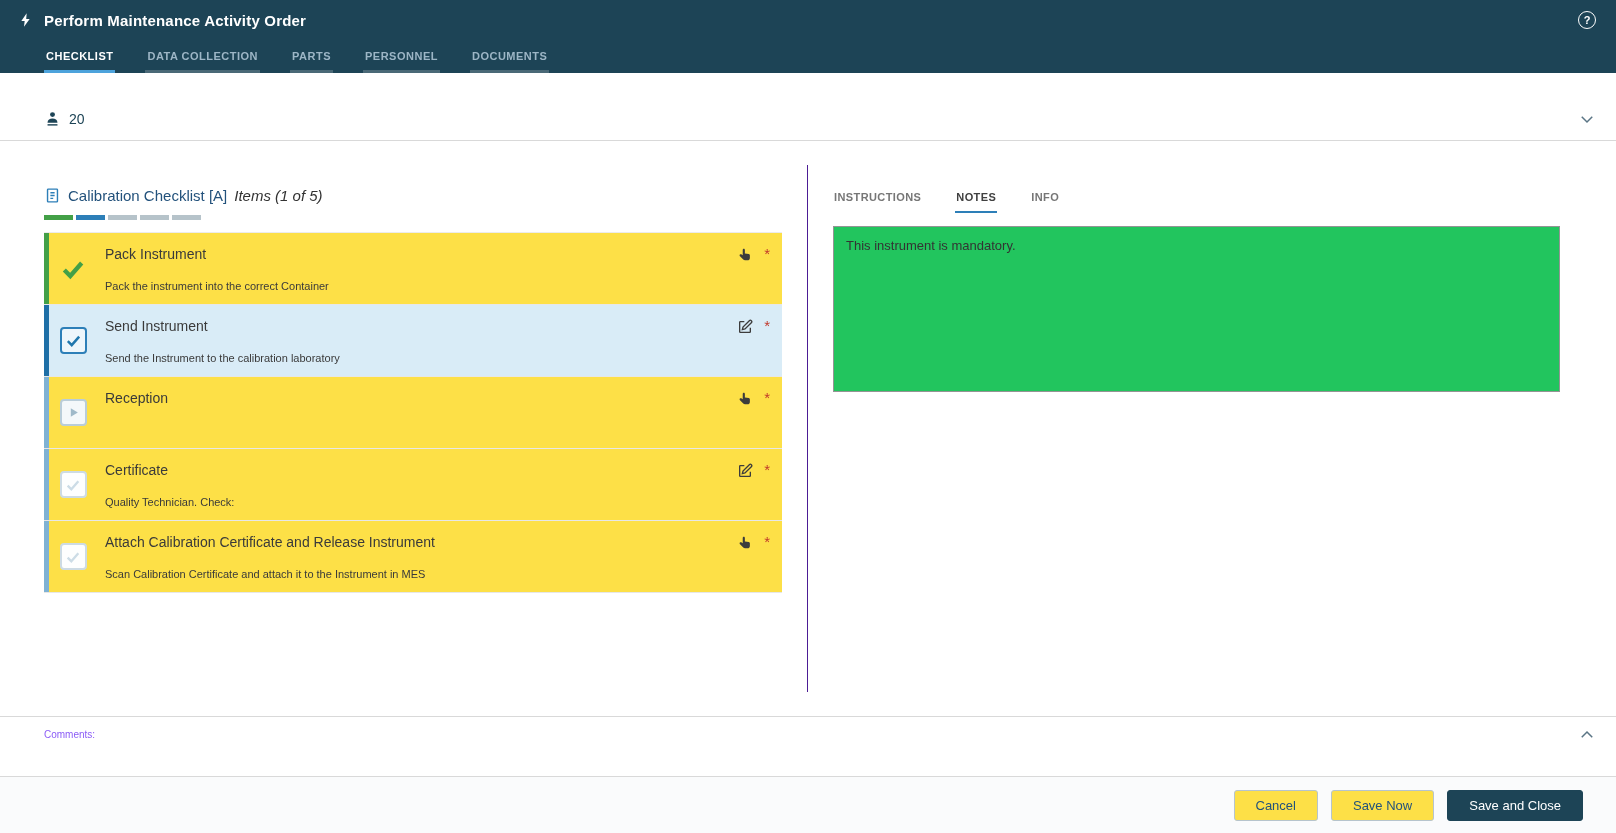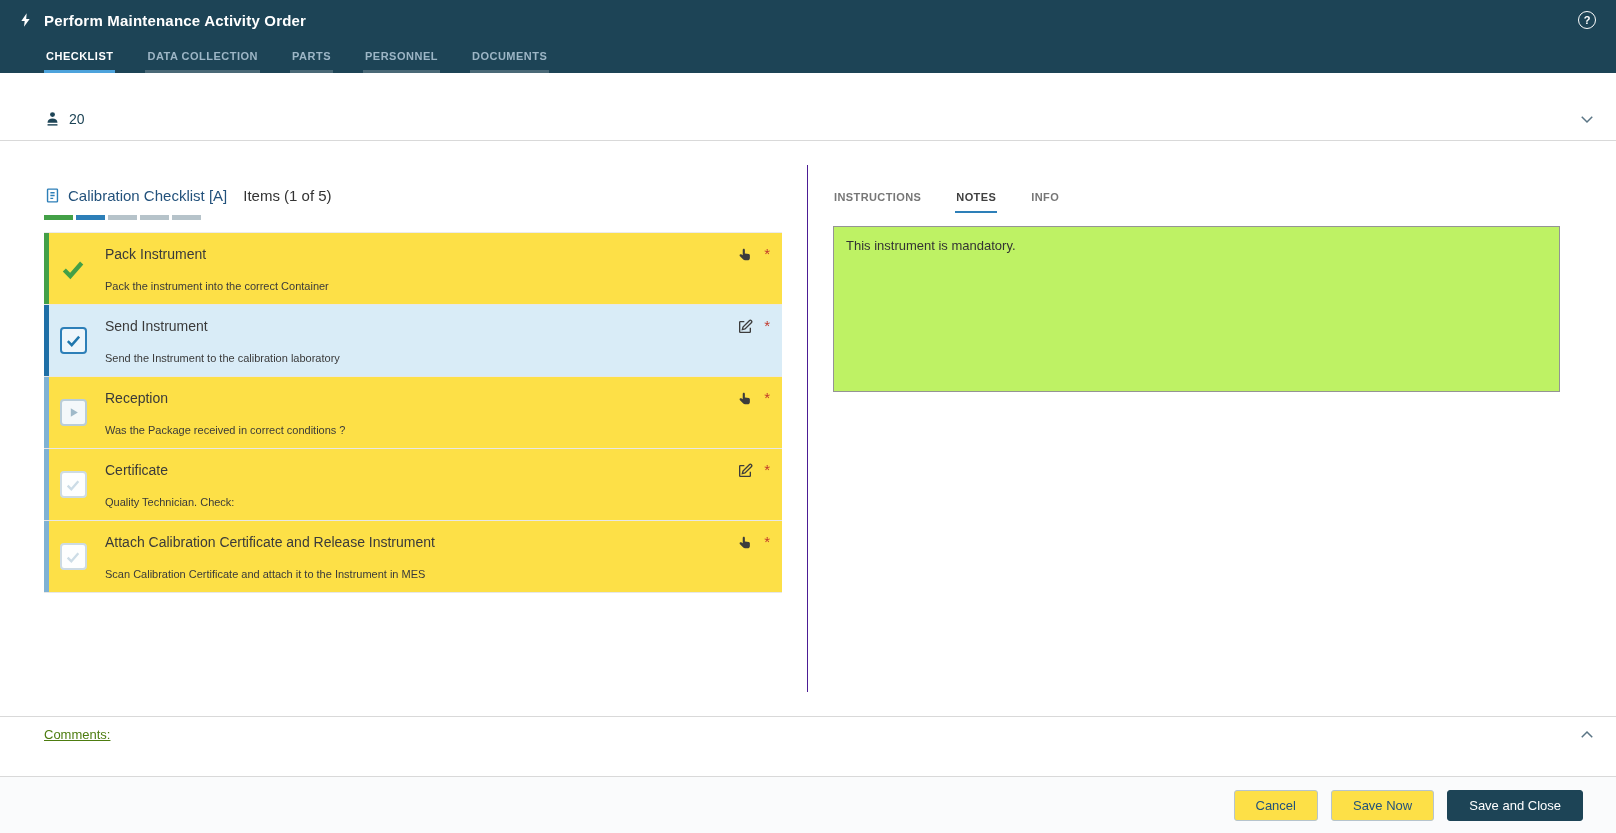--- a/index.html
+++ b/index.html
@@ -50,21 +50,21 @@
   
   .main { flex: 1 1 auto; min-height: 0; display: flex; background: #fff; }
   .left-panel { flex: none; width: 808px; border-right: 1px solid #4c1d95; padding: 22px 0 0 44px; }
   .right-panel { flex: 1; padding: 22px 56px 0 25px; }
 
   
   .checklist-header { display: flex; align-items: center; }
   .clipboard-icon { width: 17px; height: 17px; color: var(--accent-blue, #2d7fb8); flex: none; }
   .clipboard-icon svg { width: 17px; height: 17px; display: block; }
   .checklist-title { font-size: 15px; color: #23527c; margin-left: 7px; }
-  .items-label { font-size: 15px; color: #333; margin-left: 16px; }
+  .items-label { font-size: 15px; color: #333; margin-left: 7px; font-style: italic; }
 
   .progress { display: flex; gap: 3px; margin-top: 11px; }
   .seg { width: 29px; height: 5px; }
   .seg-complete { background: var(--success-green, #43a047); }
   .seg-active   { background: var(--accent-blue, #2d7fb8); }
   .seg-pending  { background: #b6c3ca; }
 
   
   .items { margin-top: 12px; width: 738px; border-top: 1px solid #ececec; }
   .item {
@@ -103,31 +103,31 @@
 
   
   .detail-tabs { display: flex; gap: 33px; }
   .detail-tab {
     font-size: 11px; font-weight: 600; letter-spacing: .4px; color: #767676;
     padding: 4px 1px 8px 1px; border-bottom: 2px solid transparent; cursor: pointer;
   }
   .detail-tab.active { color: #404040; border-bottom-color: var(--accent-blue, #2d7fb8); }
   .notes-box {
     display: block; width: 100%; height: 166px; margin-top: 13px;
-    background: #bef264; border: 1px solid #949494; resize: none;
+    background: #22c55e; border: 1px solid #949494; resize: none;
     padding: 11px 12px; font-family: "Liberation Sans", sans-serif;
     font-size: 13px; color: #333; outline: none;
   }
 
   
   .comments-bar {
     flex: none; height: 36px; border-top: 1px solid #d9d9d9; background: #fff;
     display: flex; align-items: center; padding: 0 20px 0 44px; cursor: pointer;
   }
-  .comments-label { font-size: 13px; color: #4d7c0f; text-decoration: underline; }
+  .comments-label { font-size: 10px; color: #8b5cf6; }
   .footer {
     flex: none; height: 57px; border-top: 1px solid #d9d9d9; background: #fafbfc;
     display: flex; align-items: center; justify-content: flex-end; gap: 13px; padding-right: 33px;
   }
   .btn {
     height: 31px; padding: 0 21px; font-size: 13px; border-radius: 3px;
     border: 1px solid #b6c4cd; background: #fde047; color: #23527c;
     font-family: "Liberation Sans", sans-serif; cursor: pointer;
   }
   .btn.primary { background: var(--primary-button-bg, #1d4456); border-color: var(--primary-button-bg, #1d4456); color: #fff; }
@@ -247,21 +247,20 @@
           <div class="accent accent-todo"></div>
           <div class="status">
             <span class="checkbox play">
               <svg viewBox="0 0 24 24" fill="currentColor">
                   <path d="M7 4l13 8-13 8z"></path>
                 </svg>
             </span>
           </div>
           <div class="texts">
             <div class="item-title">Reception</div>
-            <div class="item-desc">Was the Package received in correct conditions ?</div>
           </div>
           <div class="actions">
             <span class="action-icon">
               <svg viewBox="0 0 24 24" fill="currentColor">
                   <path d="M10.2 2.8c-.9 0-1.6.7-1.6 1.6v8.1l-1.6-1.3c-.8-.7-2-.6-2.7.2-.6.8-.5 1.9.2 2.6l4.9 4.9c.7.7 1.6 1.1 2.6 1.1h3.7c2 0 3.6-1.6 3.6-3.6v-4.1c0-.9-.7-1.7-1.6-1.8l-5.9-.9V4.4c0-.9-.7-1.6-1.6-1.6z"></path>
                 </svg>
             </span>
             <span class="required">*</span>
           </div>
         </div>

